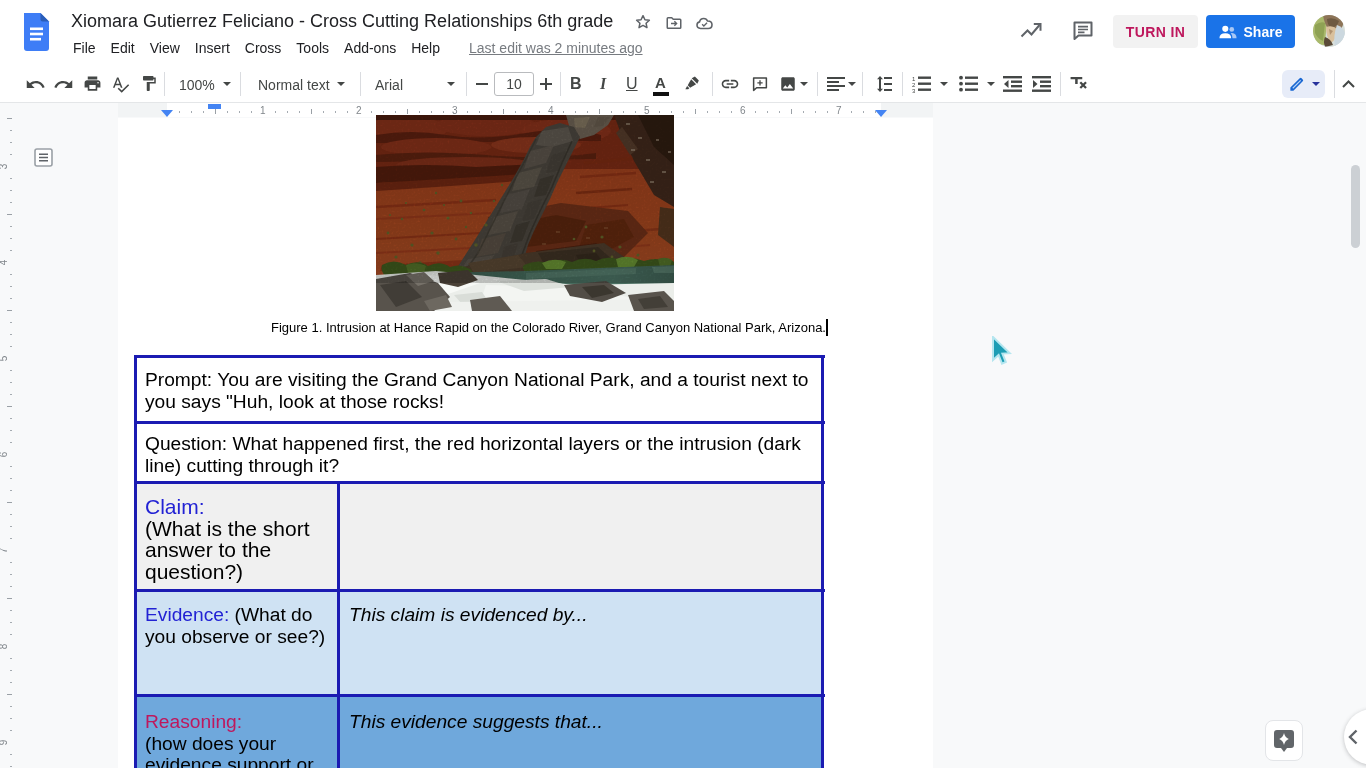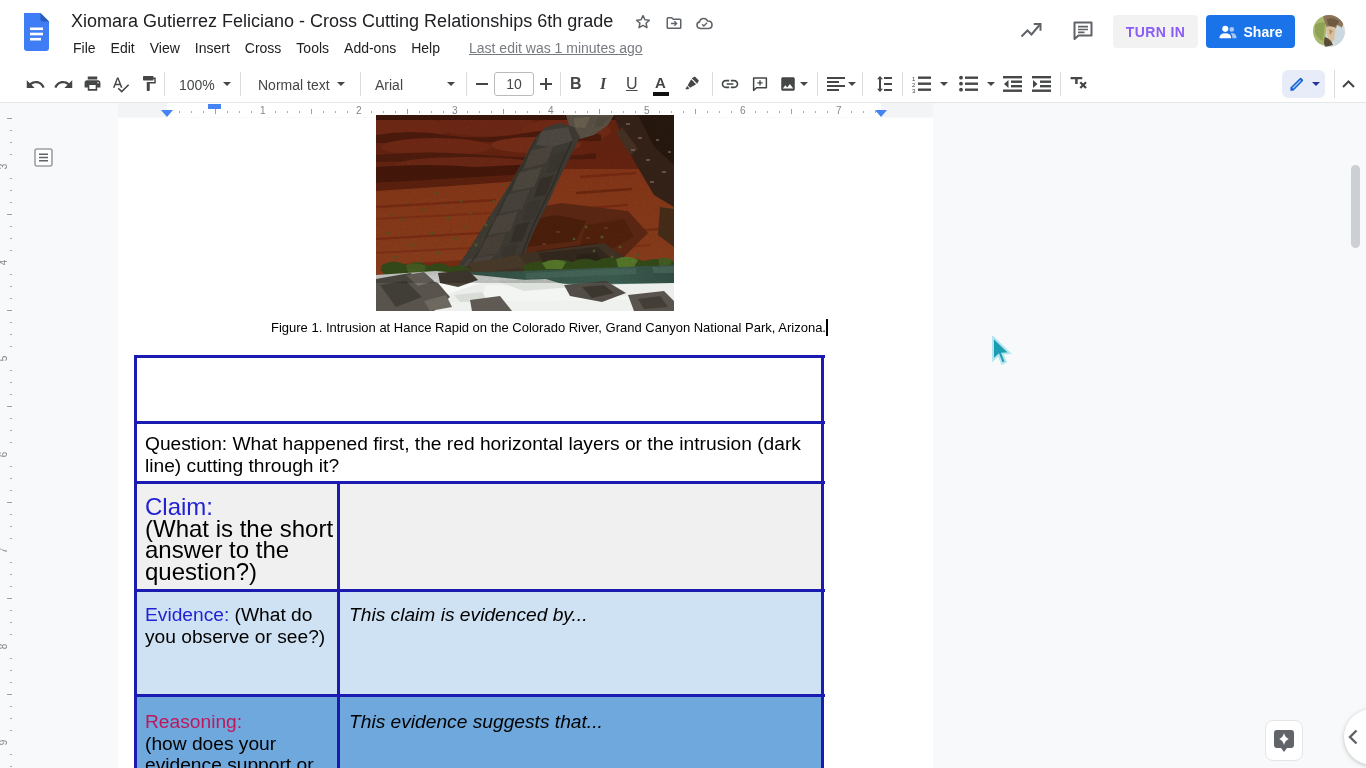--- a/index.html
+++ b/index.html
@@ -39,31 +39,31 @@
   <div class="abs" style="left:73px;top:40px;font-size:14px;color:#202124;display:flex;gap:15px;white-space:nowrap;">
     <span>File</span>
       <span>Edit</span>
       <span>View</span>
       <span>Insert</span>
       <span>Cross</span>
       <span>Tools</span>
       <span>Add-ons</span>
       <span>Help</span>
   </div>
-  <div class="abs" style="left:469px;top:40px;font-size:14px;color:#777b80;text-decoration:underline;white-space:nowrap;">Last edit was 1 minutes ago</div>
+  <div class="abs" style="left:469px;top:40px;font-size:14px;color:#777b80;text-decoration:underline;white-space:nowrap;">Last edit was 2 minutes ago</div>
 
   <svg class="abs" style="left:1019px;top:19px;" width="24" height="22" viewBox="0 0 24 22" fill="none" stroke="#5f6368" stroke-width="2">
     <path d="M2.5 17.5 L8.5 11.5 L12.5 15.5 L20.5 6"></path>
     <path d="M14.8 5 L21.5 5 L21.5 11.7" fill="none"></path>
   </svg>
   <svg class="abs" style="left:1071px;top:18px;" width="24" height="24" viewBox="0 0 24 24" fill="none" stroke="#5f6368" stroke-width="2">
     <path d="M3.5 4.5 L20.5 4.5 L20.5 17.5 L7.5 17.5 L3.5 21 Z" stroke-linejoin="round"></path>
     <path d="M7 8.6 L17 8.6 M7 11.5 L17 11.5 M7 14.4 L13.5 14.4" stroke-width="1.6"></path>
   </svg>
-  <div class="abs" style="left:1113px;top:15px;width:85px;height:33px;background:#f2f2f2;border-radius:4px;color:#8b5cf6;font-size:14px;font-weight:bold;letter-spacing:.4px;display:flex;align-items:center;justify-content:center;">TURN IN</div>
+  <div class="abs" style="left:1113px;top:15px;width:85px;height:33px;background:#f2f2f2;border-radius:4px;color:#be185d;font-size:14px;font-weight:bold;letter-spacing:.4px;display:flex;align-items:center;justify-content:center;">TURN IN</div>
   <div class="abs" style="left:1206px;top:15px;width:89px;height:33px;background:#1a73e8;border-radius:4px;color:#fff;font-size:14px;font-weight:bold;display:flex;align-items:center;justify-content:center;gap:7px;">
     <svg width="18" height="14" viewBox="0 0 20 15" fill="#fff">
         <circle cx="7" cy="4" r="3.4"></circle>
         <path d="M0.5 14.5 Q0.5 9 7 9 Q13.5 9 13.5 14.5 Z"></path>
         <circle cx="14.2" cy="4.6" r="2.6" fill="#a9c8f5"></circle>
         <path d="M14.5 8.6 Q19.5 9 19.5 14.5 L15 14.5 Q15 10.5 13 8.9 Z" fill="#a9c8f5"></path>
       </svg>
     <span>Share</span>
   </div>
 
@@ -572,24 +572,25 @@
 
   <div class="abs" style="left:134.5px;top:354.5px;width:690px;height:3px;background:#1b1bb2;"></div>
   <div class="abs" style="left:134.5px;top:420.5px;width:690px;height:3px;background:#1b1bb2;"></div>
   <div class="abs" style="left:134.5px;top:480.5px;width:690px;height:3.2px;background:#1b1bb2;"></div>
   <div class="abs" style="left:134.5px;top:588.5px;width:690px;height:3px;background:#1b1bb2;"></div>
   <div class="abs" style="left:134.5px;top:693.5px;width:690px;height:3px;background:#1b1bb2;"></div>
   <div class="abs" style="left:134px;top:355px;width:3px;height:413px;background:#1b1bb2;"></div>
   <div class="abs" style="left:821px;top:355px;width:3.2px;height:413px;background:#1b1bb2;"></div>
   <div class="abs" style="left:336.8px;top:481px;width:3.2px;height:287px;background:#1b1bb2;"></div>
 
+  <div class="abs" style="left:145px;top:369px;font-size:19.2px;line-height:21.5px;color:#000;">Prompt: You are visiting the Grand Canyon National Park, and a tourist next to<br>you says "Huh, look at those rocks!</div>
 
   <div class="abs" style="left:145px;top:433px;font-size:19.2px;line-height:21.5px;color:#000;">Question: What happened first, the red horizontal layers or the intrusion (dark<br>line) cutting through it?</div>
 
-  <div class="abs" style="left:145px;top:496px;font-size:24px;line-height:21.5px;color:#000;"><span style="color:#2222d4;">Claim:</span><br>(What is the short<br>answer to the<br>question?)</div>
+  <div class="abs" style="left:145px;top:496px;font-size:21px;line-height:21.5px;color:#000;"><span style="color:#2222d4;">Claim:</span><br>(What is the short<br>answer to the<br>question?)</div>
 
   <div class="abs" style="left:349px;top:604px;font-size:19.2px;line-height:21.5px;color:#000;font-style:italic;">This claim is evidenced by...</div>
   <div class="abs" style="left:145px;top:604px;font-size:19.2px;line-height:21.5px;color:#000;"><span style="color:#2222d4;">Evidence:</span> (What do<br>you observe or see?)</div>
 
   <div class="abs" style="left:145px;top:711px;font-size:19.2px;line-height:21.5px;color:#000;"><span style="color:#be185d;">Reasoning:</span><br>(how does your<br>evidence support or</div>
   <div class="abs" style="left:349px;top:711px;font-size:19.2px;line-height:21.5px;color:#000;font-style:italic;">This evidence suggests that...</div>
 
   <svg class="abs" style="left:990px;top:336px;" width="22" height="32" viewBox="0 0 22 32">
     <path d="M3 1 L3 24 L8.6 19 L12 27.6 L15.8 26 L12.4 17.6 L19.8 17.2 Z" fill="#1d9db4" stroke="#b5e6ef" stroke-width="2"></path>
   </svg>

